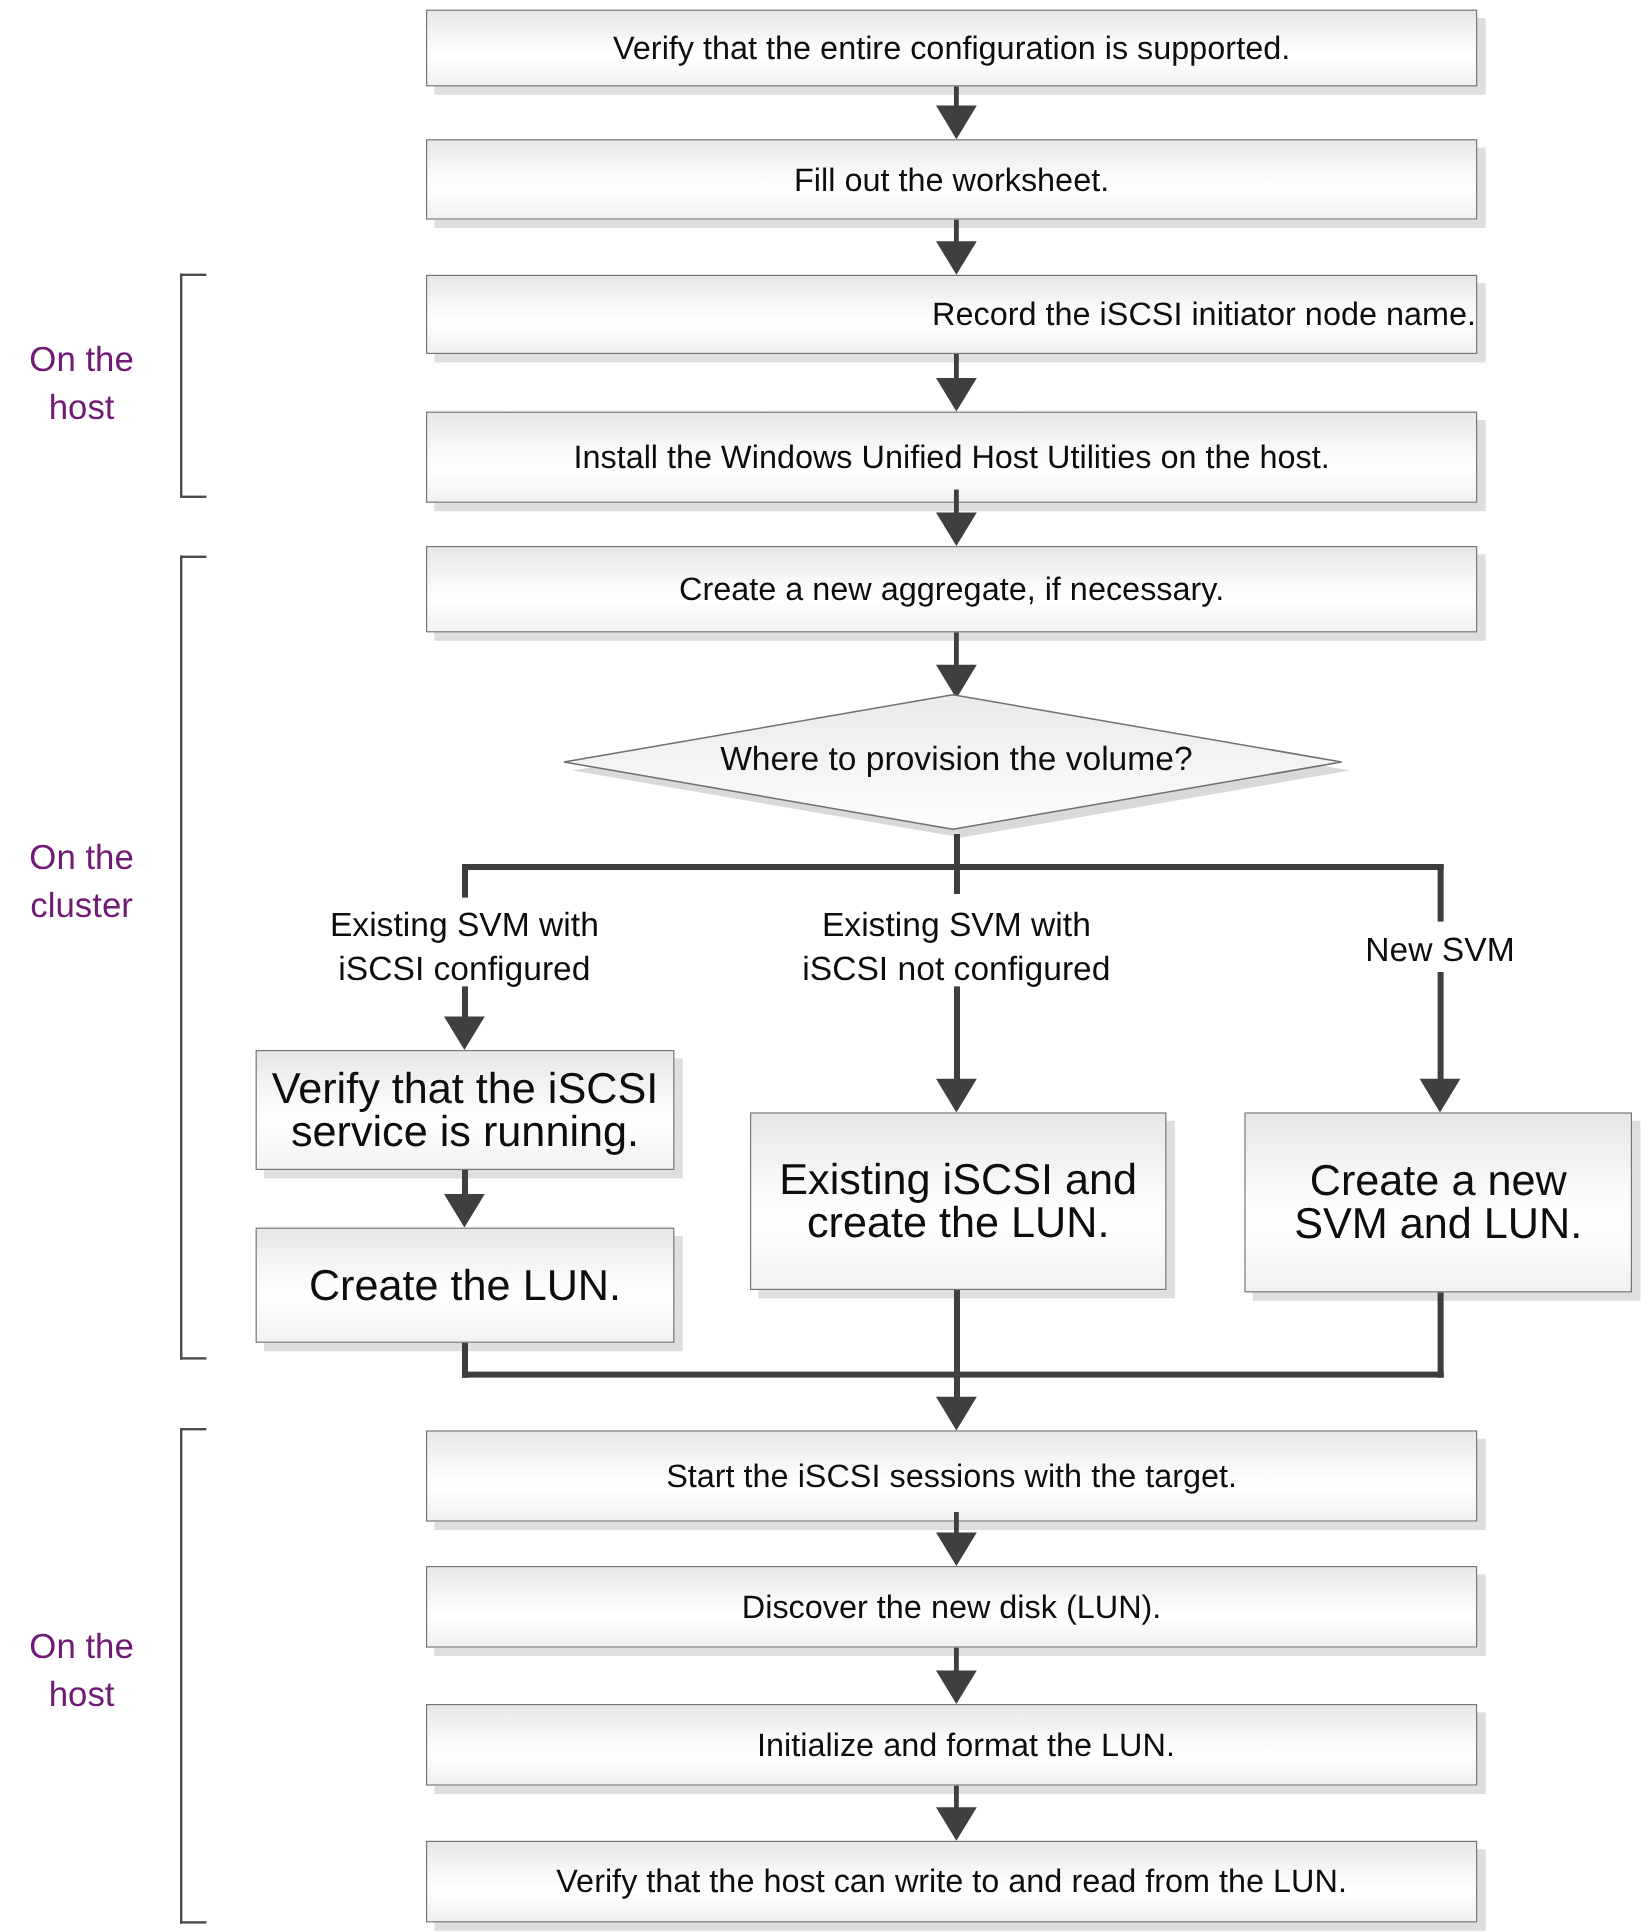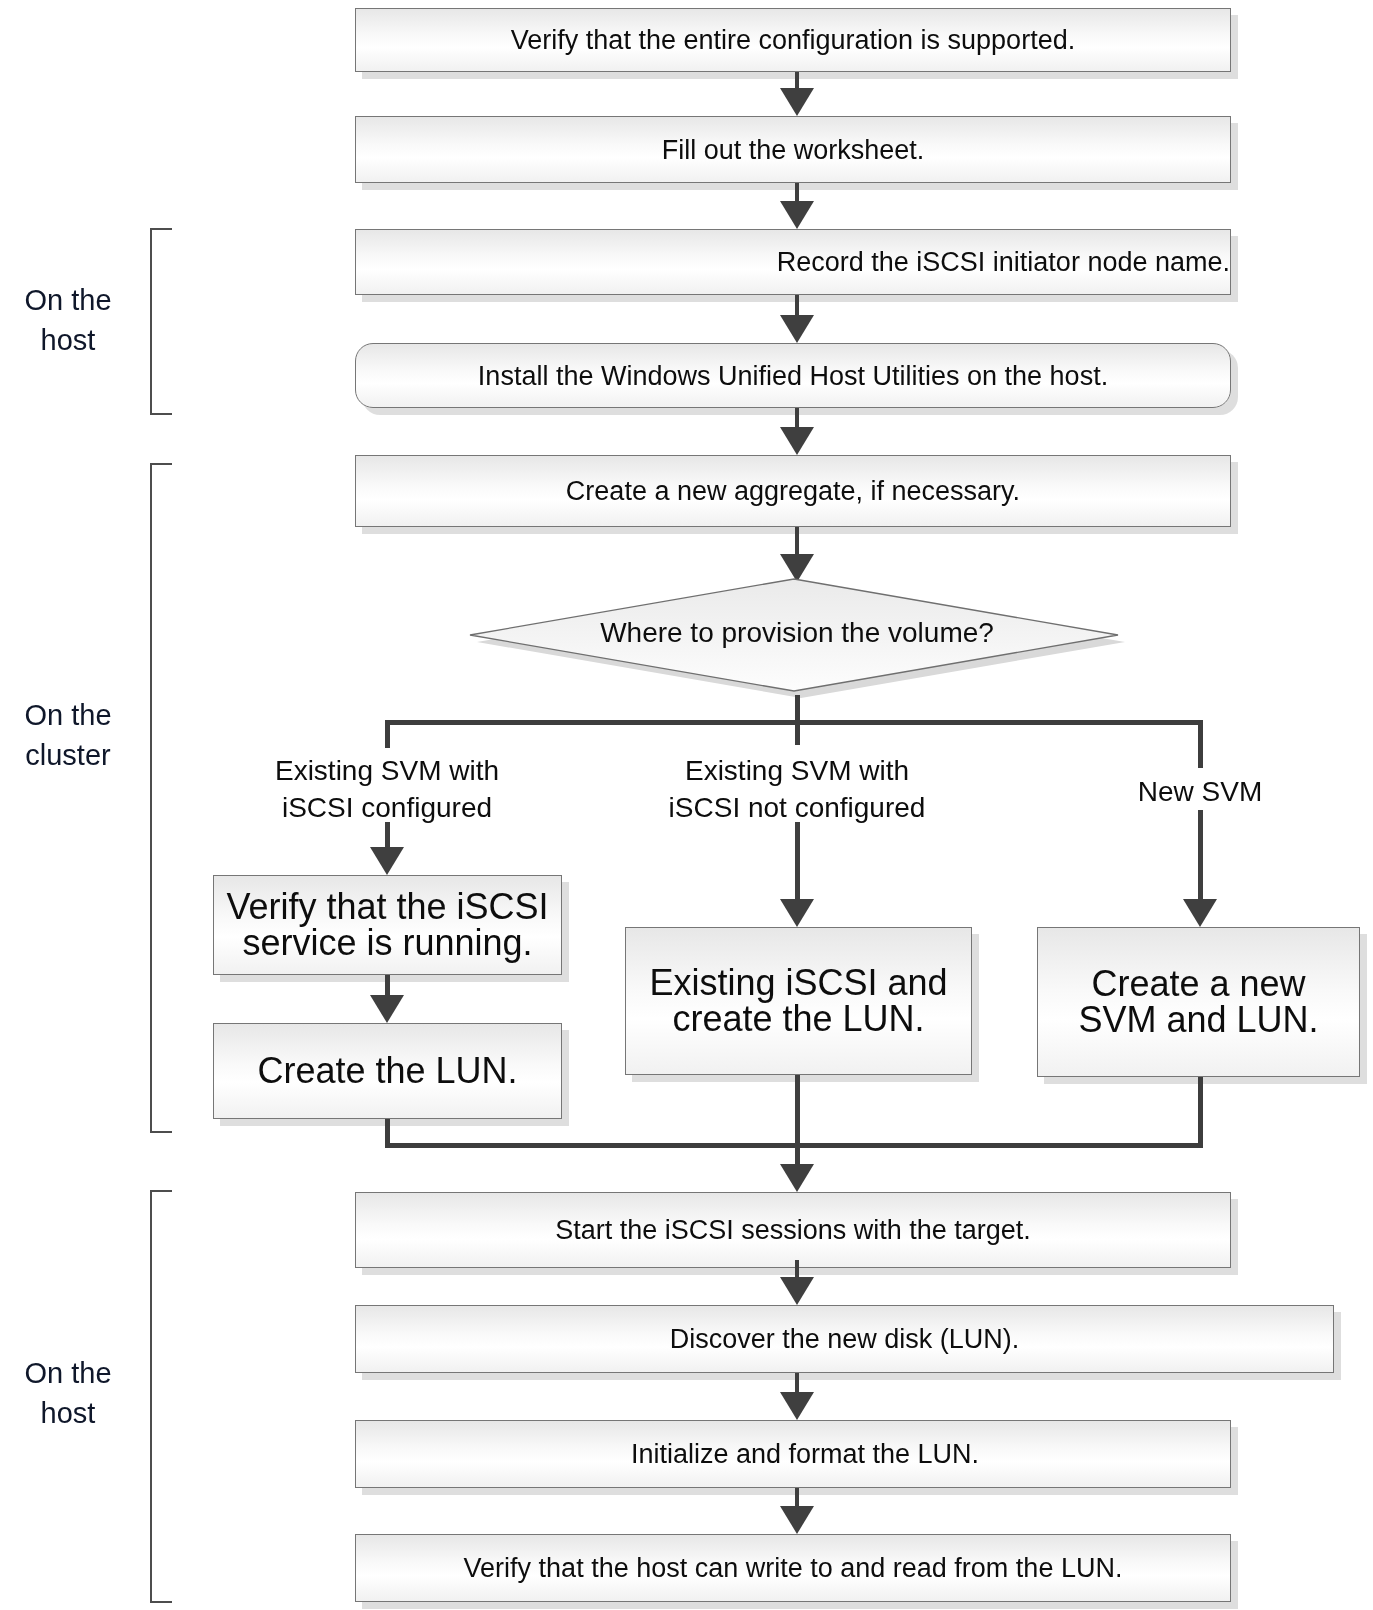--- a/index.html
+++ b/index.html
@@ -20,21 +20,21 @@
   
   .shaft{position:absolute;width:4px;background:#3f3f3f;}
   .thick{position:absolute;background:#3d3d3d;}
   .head{position:absolute;width:0;height:0;
         border-left:17px solid transparent;border-right:17px solid transparent;
         border-top:28px solid #3f3f3f;}
   
   .bracket{position:absolute;width:22px;box-sizing:border-box;
     border-left:2px solid #4d4d4d;border-top:2px solid #4d4d4d;border-bottom:2px solid #4d4d4d;}
   .side-label{position:absolute;left:0;width:136px;text-align:center;
-    font-size:29px;line-height:40px;color:#0f172a;}
+    font-size:29px;line-height:40px;color:#701a75;}
   .branch-label{position:absolute;text-align:center;font-size:28px;line-height:37px;color:#0d0d0d;}
   .diamond-svg{position:absolute;left:467px;top:576px;width:660px;height:126px;}
   .diamond-label{position:absolute;left:497px;top:616px;width:600px;text-align:center;
     font-size:28px;line-height:34px;color:#0d0d0d;}
 </style>
 </head>
 <body>
 
 <div id="canvas">
 
@@ -70,21 +70,21 @@
   <div class="shaft" style="left:795px;top:183px;height:20px;"></div>
   <div class="head" style="left:780px;top:201px;"></div>
 
   <div class="box" style="left:355px;top:229px;width:876px;height:66px;align-items:flex-end;">
     <div>Record the iSCSI initiator node name.</div>
   </div>
 
   <div class="shaft" style="left:795px;top:295px;height:22px;"></div>
   <div class="head" style="left:780px;top:315px;"></div>
 
-  <div class="box" style="left:355px;top:343px;width:876px;height:65px;border-radius:18px;">
+  <div class="box" style="left:355px;top:343px;width:876px;height:76px;">
     <div>Install the Windows Unified Host Utilities on the host.</div>
   </div>
 
   <div class="shaft" style="left:795px;top:408px;height:21px;"></div>
   <div class="head" style="left:780px;top:427px;"></div>
 
   <div class="box" style="left:355px;top:455px;width:876px;height:72px;">
     <div>Create a new aggregate, if necessary.</div>
   </div>
 
@@ -158,21 +158,21 @@
   <div class="shaft" style="left:795px;top:1075px;height:91px;width:5px;"></div>
   <div class="head" style="left:780px;top:1164px;"></div>
 
   <div class="box" style="left:355px;top:1192px;width:876px;height:76px;">
     <div>Start the iSCSI sessions with the target.</div>
   </div>
 
   <div class="shaft" style="left:795px;top:1260px;height:19px;"></div>
   <div class="head" style="left:780px;top:1277px;"></div>
 
-  <div class="box" style="left:355px;top:1305px;width:979px;height:68px;">
+  <div class="box" style="left:355px;top:1305px;width:876px;height:68px;">
     <div>Discover the new disk (LUN).</div>
   </div>
 
   <div class="shaft" style="left:795px;top:1373px;height:21px;"></div>
   <div class="head" style="left:780px;top:1392px;"></div>
 
   <div class="box" style="left:355px;top:1420px;width:876px;height:68px;padding-left:24px;">
     <div>Initialize and format the LUN.</div>
   </div>
 

